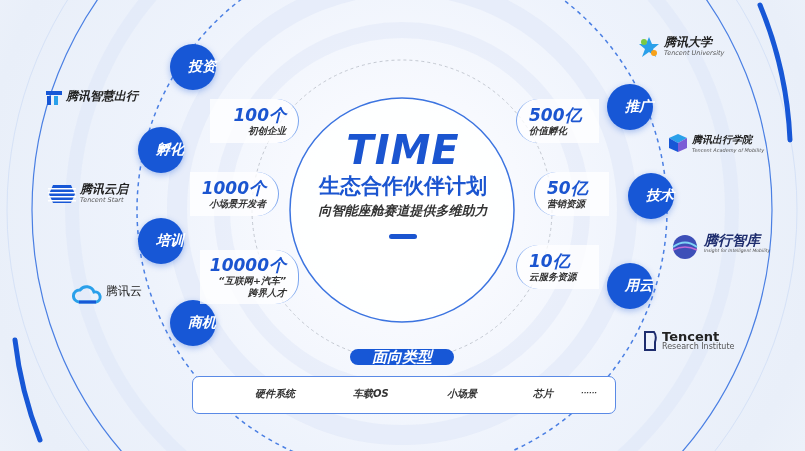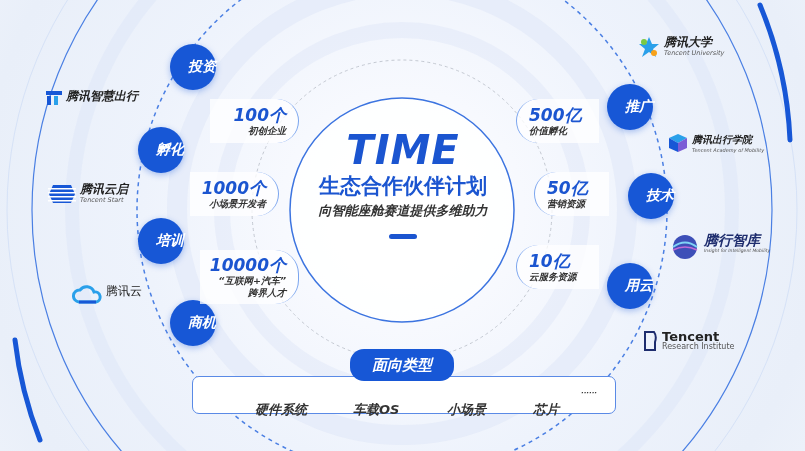--- a/index.html
+++ b/index.html
@@ -17,24 +17,24 @@
   .stat .num{color:#1b55d0;font-weight:bold;font-style:italic;font-size:17px;line-height:20px;}
   .stat .lbl{color:#333;font-weight:bold;font-style:italic;font-size:9.5px;line-height:12px;}
   .center{position:absolute;left:291px;top:118px;width:224px;height:190px;text-align:center;}
   .title-time{color:#1b55d0;font-weight:bold;font-style:italic;font-size:40px;letter-spacing:1px;line-height:36px;margin-top:14px;}
   .title-main{color:#1b55d0;font-weight:bold;font-size:21px;line-height:28px;margin-top:4px;}
   .title-sub{color:#333;font-weight:bold;font-style:italic;font-size:13px;line-height:18px;margin-top:2px;}
   .title-bar{width:28px;height:5px;background:#1b55d0;border-radius:3px;margin:14px auto 0;}
   .logo{position:absolute;display:flex;align-items:flex-start;gap:4px;}
   .logo .cn{font-weight:bold;font-style:italic;color:#222;font-size:12px;line-height:13px;}
   .logo .en{font-style:italic;color:#555;font-size:6.5px;line-height:8px;}
-  .types-pill{position:absolute;left:350px;top:349px;width:104px;height:32px;border-radius:14px;background:#1757d6;
+  .types-pill{position:absolute;left:350px;top:349px;width:104px;height:16px;border-radius:14px;background:#1757d6;
     color:#fff;font-weight:bold;font-style:italic;font-size:15px;display:flex;align-items:center;justify-content:center;}
   .types-box{position:absolute;left:192px;top:376px;width:422px;height:36px;border:1.5px solid #5a8ae6;border-radius:7px;background:#fff;}
-  .types-box span{position:absolute;top:24px;font-size:13px;font-weight:bold;font-style:italic;color:#333;}
+  .types-box span{position:absolute;top:10px;font-size:10px;font-weight:bold;font-style:italic;color:#333;}
 </style>
 </head>
 <body>
 
 <div class="stage">
   <svg class="bg" width="805" height="451">
 
     <circle cx="402" cy="210" r="395" fill="none" stroke="#d6e2f7" stroke-width="1"></circle>
     <circle cx="402" cy="210" r="370" fill="none" stroke="#4a7fe3" stroke-width="1.2"></circle>
     <circle cx="402" cy="210" r="330" fill="none" stroke="#dfe8f8" stroke-width="14" opacity=".6"></circle>

